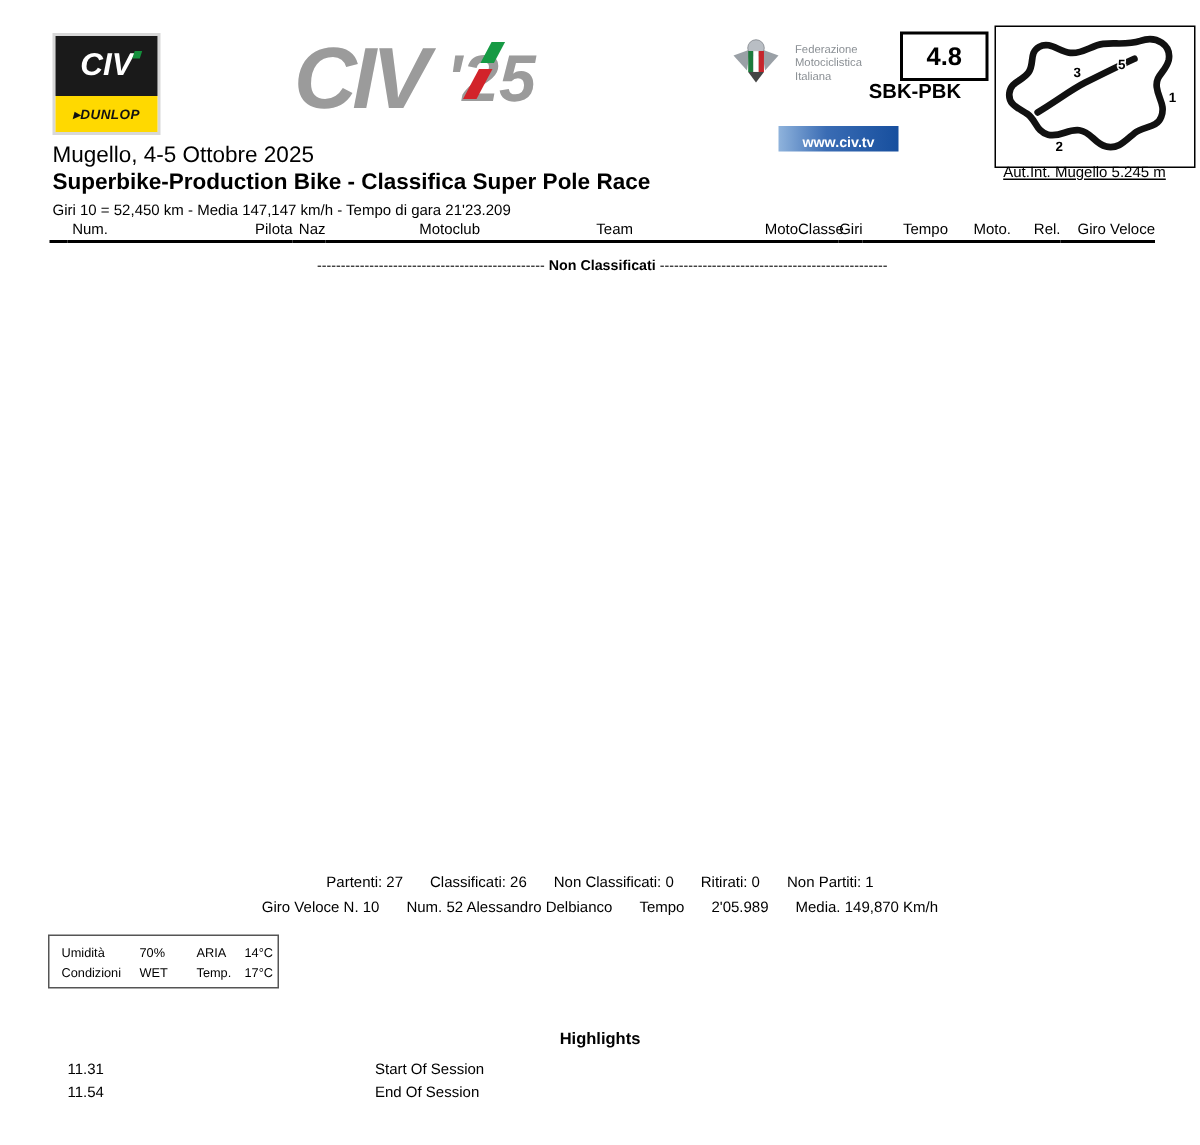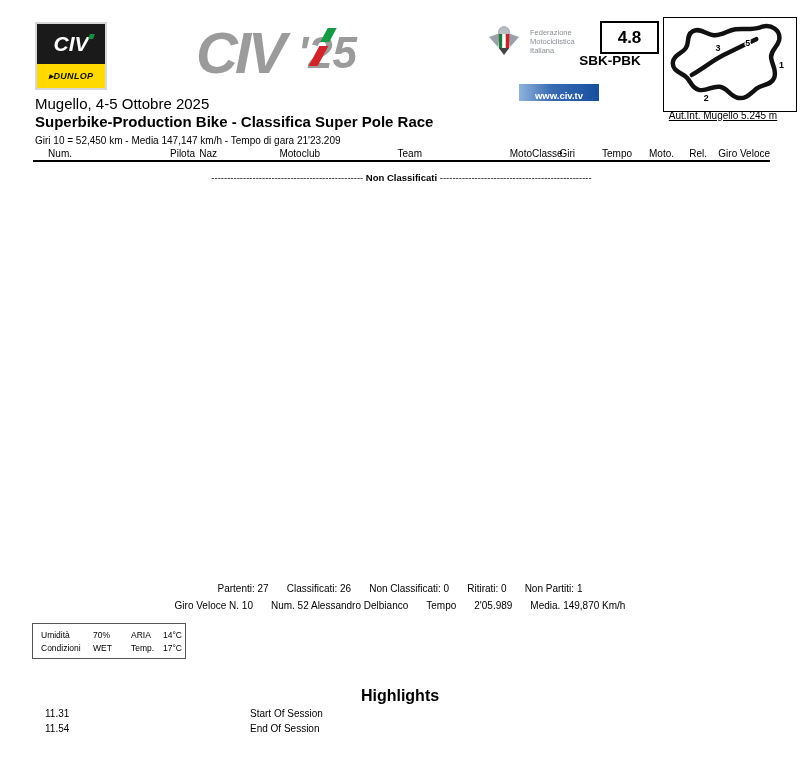--- a/index.html
+++ b/index.html
@@ -51,21 +51,21 @@
 
   
   .sum{position:absolute;left:0;width:800px;display:flex;justify-content:center;gap:18px;font-size:10px;}
   .sum1{top:583px;} .sum2{top:600px;}
 
   
   .weather{position:absolute;left:32px;top:623px;width:152px;border:1px solid #555;padding:4px 0;font-size:8.5px;}
   .weather .wrow{display:grid;grid-template-columns:52px 38px 32px 28px;padding:1.5px 8px;}
 
   
-  .hl-title{position:absolute;left:0;top:687px;width:800px;text-align:center;font-size:16px;font-weight:bold;}
+  .hl-title{position:absolute;left:0;top:687px;width:800px;text-align:center;font-size:11px;font-weight:bold;}
   .hl-rows{position:absolute;left:0;top:708px;width:800px;font-size:10px;}
   .hl-row{position:relative;height:14.5px;}
   .hl-time{position:absolute;left:45px;}
   .hl-num{position:absolute;left:115px;font-weight:bold;}
   .hl-rider{position:absolute;left:150px;font-weight:bold;}
   .hl-desc{position:absolute;left:250px;}
 </style>
 </head>
 <body>
 

